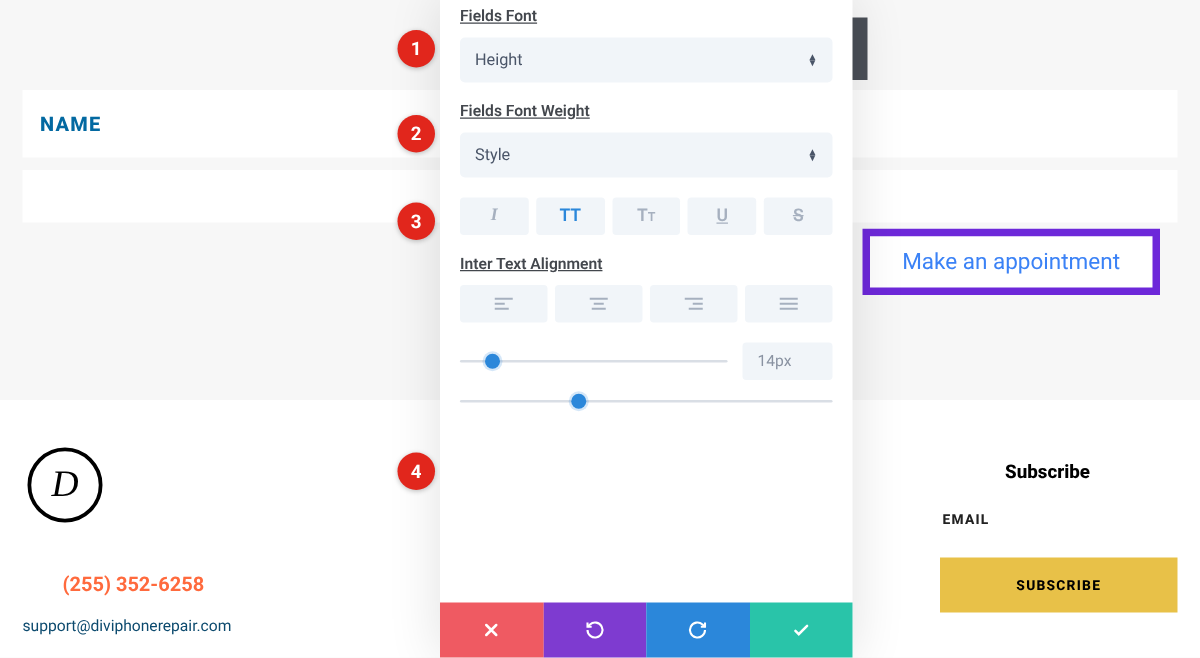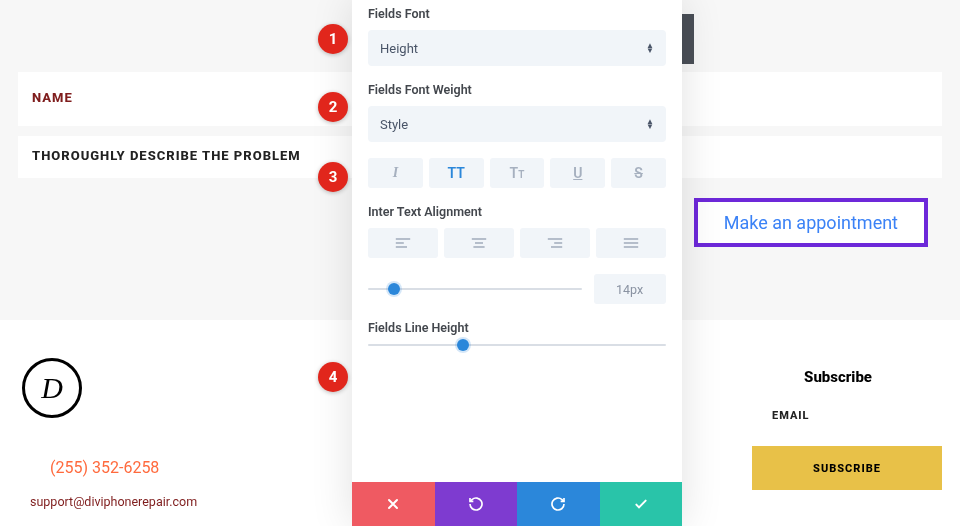--- a/index.html
+++ b/index.html
@@ -2,51 +2,51 @@
 <html><head>
 <meta charset="utf-8">
 <style>
   * { box-sizing: border-box; margin: 0; padding: 0; }
   body { font-family: -apple-system, BlinkMacSystemFont, 'Segoe UI', Roboto, sans-serif; background: #fff; width: 960px; height: 526px; position: relative; overflow: hidden; }
 
   
   .bg { position: absolute; top: 0; left: 0; width: 960px; height: 526px; background: #f7f7f7; }
   .bg-white-band { position: absolute; top: 72px; left: 18px; right: 18px; height: 54px; background: #fff; }
   .bg-white-band2 { position: absolute; top: 136px; left: 18px; right: 18px; height: 42px; background: #fff; }
-  .name-label { position: absolute; top: 90px; left: 32px; font-weight: 800; font-size: 13px; letter-spacing: 1px; color: #7f1d1d; text-align: right; }
+  .name-label { position: absolute; top: 90px; left: 32px; font-weight: 800; font-size: 16px; letter-spacing: 1px; color: #0369a1; text-align: right; }
   .desc-label { position: absolute; top: 148px; left: 32px; font-weight: 800; font-size: 13px; letter-spacing: 1px; color: #222; }
-  .appt-btn { position: absolute; top: 198px; right: 32px; border: 4px solid #6d28d9; color: #3b82f6; font-size: 18px; padding: 10px 26px; background: #fff; }
+  .appt-btn { position: absolute; top: 183px; right: 32px; border: 6px solid #6d28d9; color: #3b82f6; font-size: 18px; padding: 10px 26px; background: #fff; }
   .logo { position: absolute; top: 358px; left: 22px; width: 60px; height: 60px; border: 3px solid #000; border-radius: 50%; display: flex; align-items: center; justify-content: center; font-size: 30px; font-weight: 300; font-style: italic; font-family: Georgia, serif; color: #000; }
-  .phone { position: absolute; top: 458px; left: 50px; color: #ff6a3d; font-weight: 400; font-size: 16px; }
-  .email { position: absolute; top: 494px; left: 30px; color: #7f1d1d; font-size: 12.5px; }
+  .phone { position: absolute; top: 458px; left: 50px; color: #ff6a3d; font-weight: 700; font-size: 16px; }
+  .email { position: absolute; top: 494px; left: 18px; color: #0c4a6e; font-size: 12.5px; }
   .subscribe-h { position: absolute; top: 368px; right: 88px; font-weight: 800; font-size: 15px; color: #000; }
-  .email-box { position: absolute; top: 397px; right: 10px; width: 190px; height: 40px; background: #fff; padding: 12px; font-weight: 800; font-size: 11px; letter-spacing: 1px; color: #222; }
+  .email-box { position: absolute; top: 397px; right: 28px; width: 190px; height: 40px; background: #fff; padding: 12px; font-weight: 800; font-size: 11px; letter-spacing: 1px; color: #222; }
   .sub-btn { position: absolute; top: 446px; right: 18px; width: 190px; height: 44px; background: #e8c148; display: flex; align-items: center; justify-content: center; font-weight: 800; font-size: 11px; letter-spacing: 1px; color: #000; }
   .bg-lower { position: absolute; top: 320px; left: 0; right: 0; bottom: 0; background: #fff; }
   .bg-in { position: absolute; top: 438px; left: 362px; font-size: 13px; color: #666; }
   .dark-strip { position: absolute; top: 14px; left: 680px; width: 14px; height: 50px; background: #4a4f57; }
 
   
   .panel { position: absolute; top: 0; left: 352px; width: 330px; height: 526px; background: #fff; box-shadow: 0 0 40px rgba(0,0,0,0.12); }
   .panel-inner { position: absolute; top: 0; left: 0; right: 0; bottom: 44px; padding: 6px 16px 0 16px; overflow: hidden; }
   .sec { margin-bottom: 16px; }
-  .sec-label { font-size: 12.5px; font-weight: 600; color: #43474d; margin-bottom: 9px; display: flex; align-items: center; gap: 8px; }
+  .sec-label { font-size: 12.5px; font-weight: 600; color: #43474d; margin-bottom: 9px; display: flex; align-items: center; gap: 8px; text-decoration: underline; }
   .reset-icon svg { width: 12px; height: 12px; }
   .select { width: 100%; height: 36px; background: #f1f5f9; border-radius: 4px; display: flex; align-items: center; justify-content: space-between; padding: 0 12px; font-size: 13px; color: #4a5568; }
   .select-arrows { display: flex; flex-direction: column; line-height: 5px; font-size: 8px; color: #4a5568; }
   .style-row { display: flex; gap: 6px; }
   .style-btn { flex: 1; height: 30px; background: #f1f5f9; border-radius: 3px; display: flex; align-items: center; justify-content: center; color: #a6b0bf; font-size: 14px; }
   .style-btn.active { color: #2b87da; }
   .align-row { display: flex; gap: 6px; }
   .align-btn { flex: 1; height: 30px; background: #f1f5f9; border-radius: 3px; display: flex; align-items: center; justify-content: center; }
   .align-btn svg { width: 16px; height: 12px; }
   .slider-row { display: flex; align-items: center; gap: 12px; }
   .slider-track { flex: 1; height: 2px; background: #d9dee5; position: relative; border-radius: 2px; }
   .slider-thumb { position: absolute; width: 12px; height: 12px; background: #2b87da; border-radius: 50%; top: 50%; transform: translate(-50%, -50%); box-shadow: 0 0 0 2px rgba(43,135,218,0.2); }
-  .slider-val { width: 72px; height: 30px; background: #f1f5f9; border-radius: 3px; display: flex; align-items: center; padding: 0 22px; font-size: 12.5px; color: #8a93a2; }
+  .slider-val { width: 72px; height: 30px; background: #f1f5f9; border-radius: 3px; display: flex; align-items: center; padding: 0 12px; font-size: 12.5px; color: #8a93a2; }
 
   
   .actions { position: absolute; bottom: 0; left: 0; right: 0; height: 44px; display: flex; }
   .act { flex: 1; display: flex; align-items: center; justify-content: center; color: #fff; }
   .act svg { width: 16px; height: 16px; }
   .act-close { background: #ef5a62; }
   .act-undo  { background: #7e3bd0; }
   .act-redo  { background: #2b87da; }
   .act-save  { background: #29c4a9; }
 
@@ -54,21 +54,20 @@
   .callout { position: absolute; width: 30px; height: 30px; background: #e1261c; color: #fff; border-radius: 50%; display: flex; align-items: center; justify-content: center; font-weight: 700; font-size: 15px; box-shadow: 0 1px 4px rgba(0,0,0,0.25); }
 </style>
 </head>
 <body>
 
 <div class="bg">
   <div class="bg-lower"></div>
   <div class="bg-white-band"></div>
   <div class="bg-white-band2"></div>
   <div class="name-label">NAME</div>
-  <div class="desc-label">THOROUGHLY DESCRIBE THE PROBLEM</div>
   <div class="dark-strip"></div>
   <div class="appt-btn">Make an appointment</div>
   <div class="logo">
       <span>D</span>
     </div>
   <div class="phone">(255) 352-6258</div>
   <div class="email">support@diviphonerepair.com</div>
   <div class="subscribe-h">Subscribe</div>
   <div class="email-box">EMAIL</div>
   <div class="sub-btn">SUBSCRIBE</div>
@@ -154,21 +153,20 @@
           <div class="slider-thumb" style="left:12%"></div>
         </div>
         <div class="slider-val">14px</div>
       </div>
     </div>
 
     <div class="sec">
     </div>
 
     <div class="sec">
-      <div class="sec-label">Fields Line Height</div>
       <div class="slider-row">
         <div class="slider-track">
           <div class="slider-thumb" style="left:32%"></div>
         </div>
       </div>
     </div>
 
   </div>
 
   <div class="actions">

